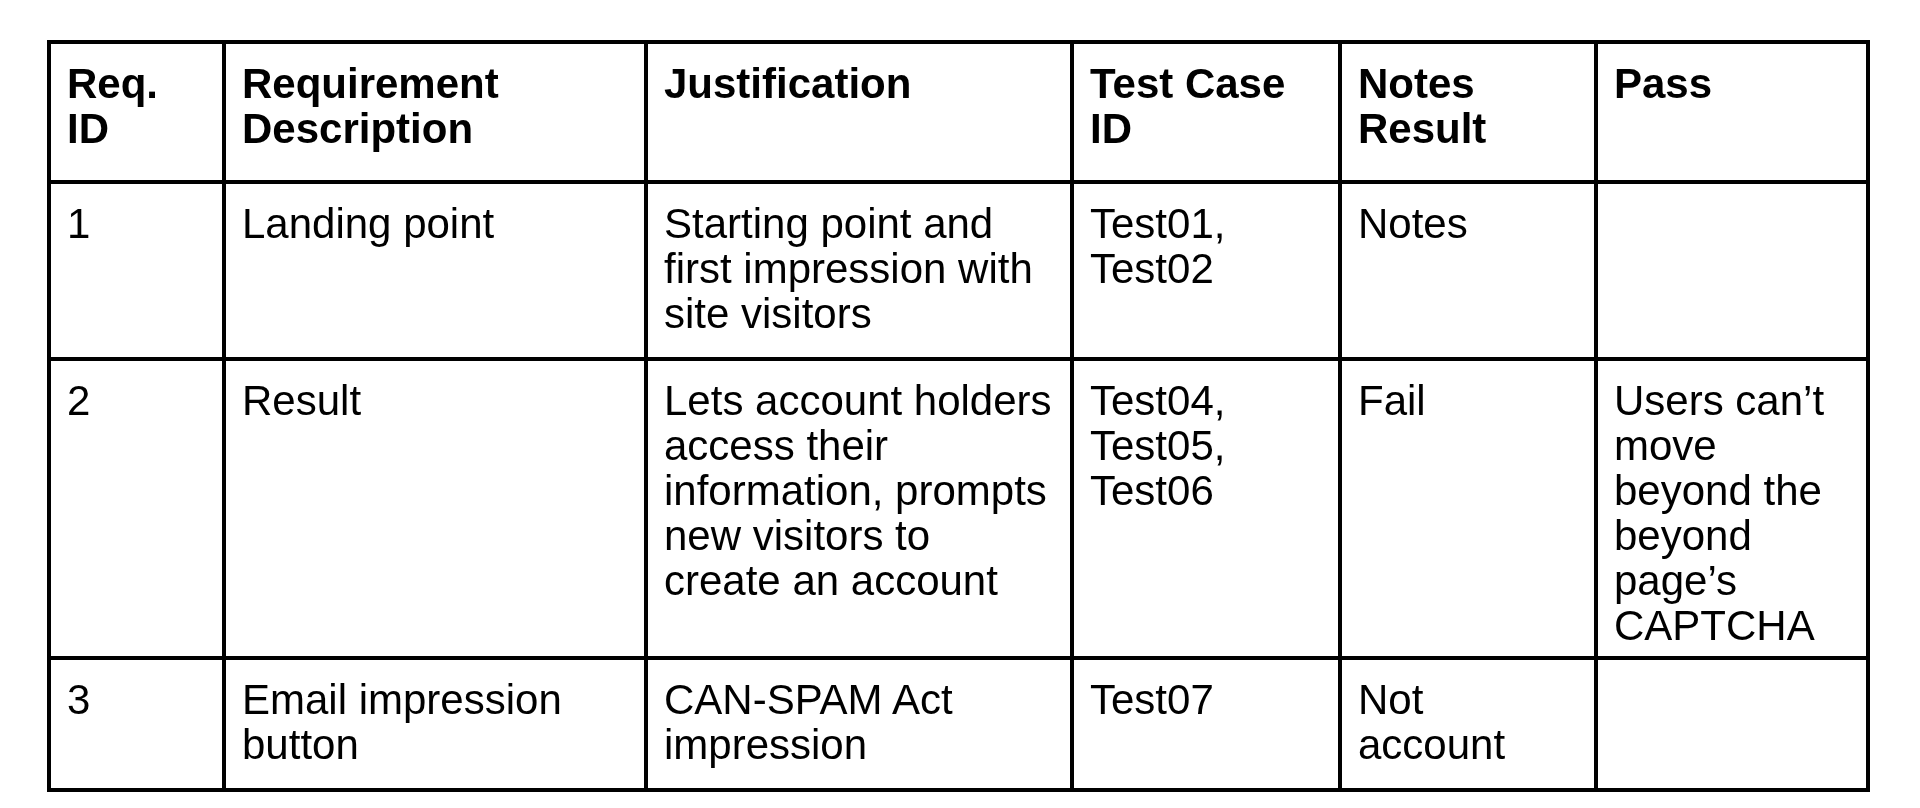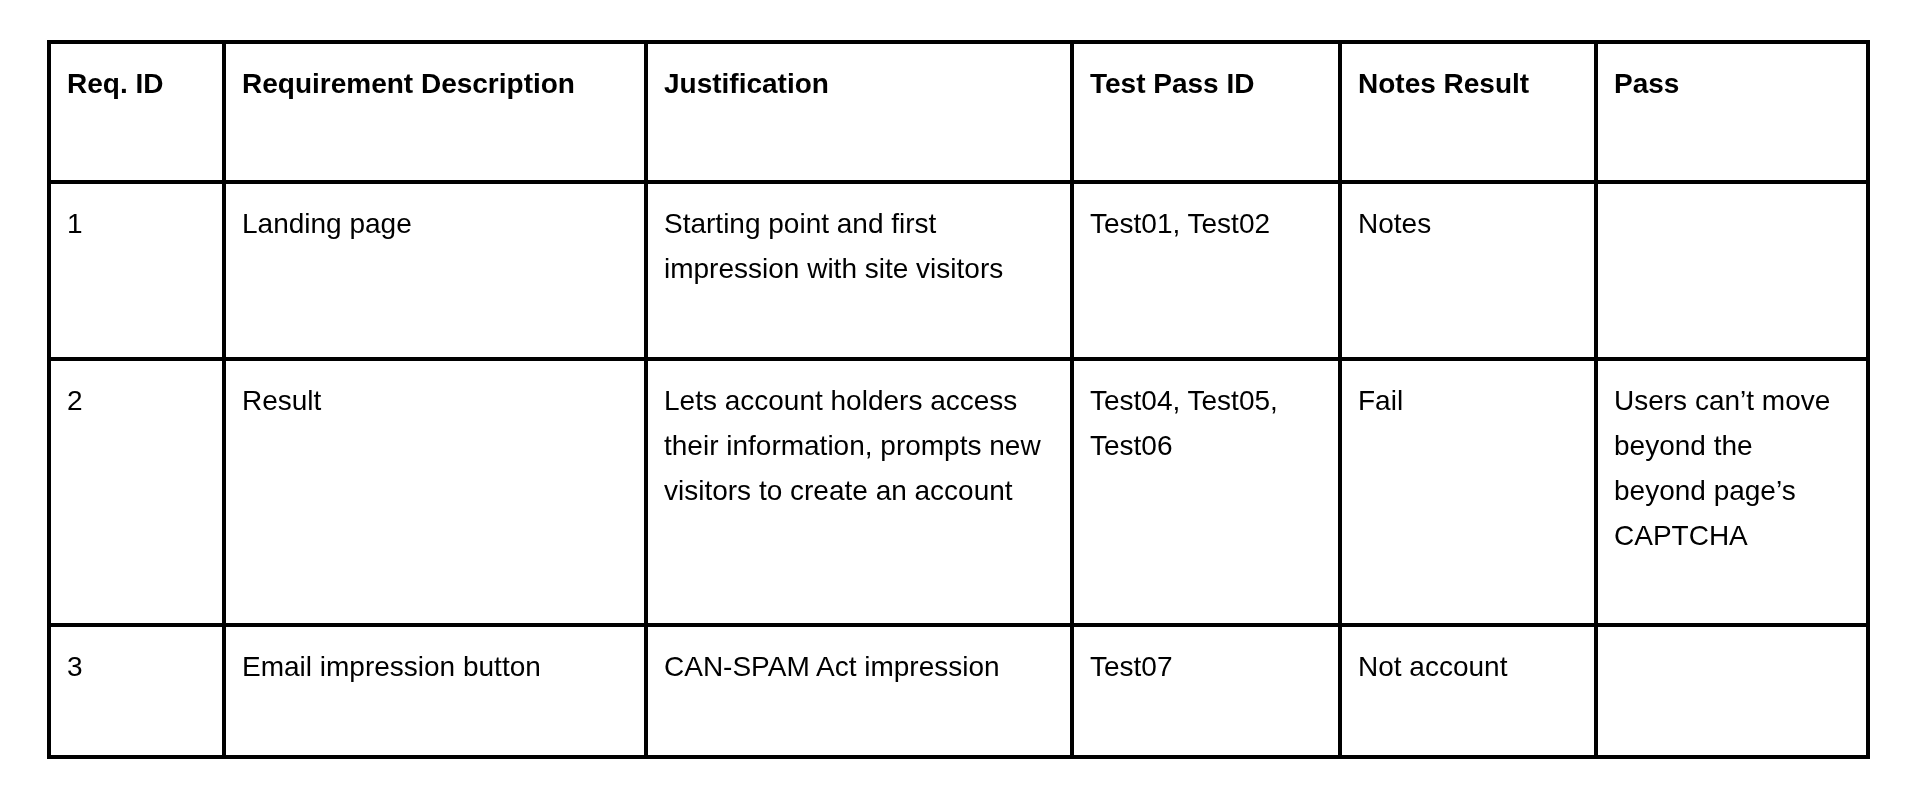--- a/index.html
+++ b/index.html
@@ -35,21 +35,21 @@
   table.req-table col.c2 { width: 426px; }
   table.req-table col.c3 { width: 268px; }
   table.req-table col.c4 { width: 256px; }
   table.req-table col.c5 { width: 272px; }
   table.req-table th,
   table.req-table td {
     border: 4px solid var(--border-color);
     vertical-align: top;
     text-align: left;
     padding: 17px 16px 8px 16px;
-    font-size: 28px;
+    font-size: 42px;
     line-height: 45px;
     font-weight: normal;
     overflow: hidden;
     word-wrap: break-word;
   }
   table.req-table th {
     font-weight: bold;
   }
   tr.r-header { height: 140px; }
   tr.r-body-0 { height: 177px; }
@@ -67,29 +67,29 @@
         <col class="c2">
         <col class="c3">
         <col class="c4">
         <col class="c5">
     </colgroup>
     <thead>
       <tr class="r-header">
         <th>Req. ID</th>
         <th>Requirement Description</th>
         <th>Justification</th>
-        <th>Test Pass ID</th>
+        <th>Test Case ID</th>
         <th>Notes Result</th>
         <th>Pass</th>
       </tr>
     </thead>
     <tbody>
       <tr class="r-body-0">
         <td>1</td>
-        <td>Landing page</td>
+        <td>Landing point</td>
         <td>Starting point and first impression with site visitors</td>
         <td>Test01, Test02</td>
         <td>Notes</td>
         <td></td>
       </tr>
       <tr class="r-body-1">
         <td>2</td>
         <td>Result</td>
         <td>Lets account holders access their information, prompts new visitors to create an account</td>
         <td>Test04, Test05, Test06</td>

